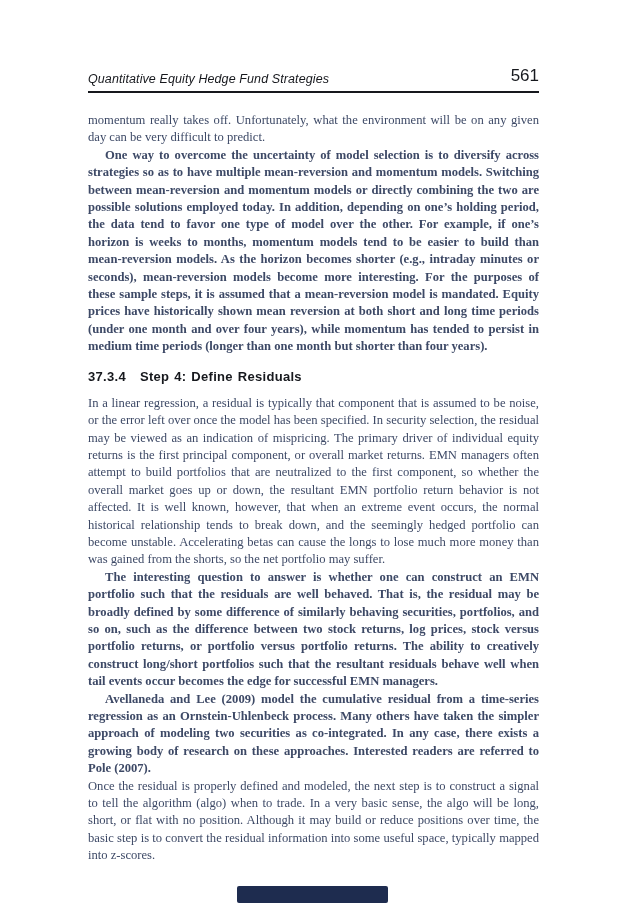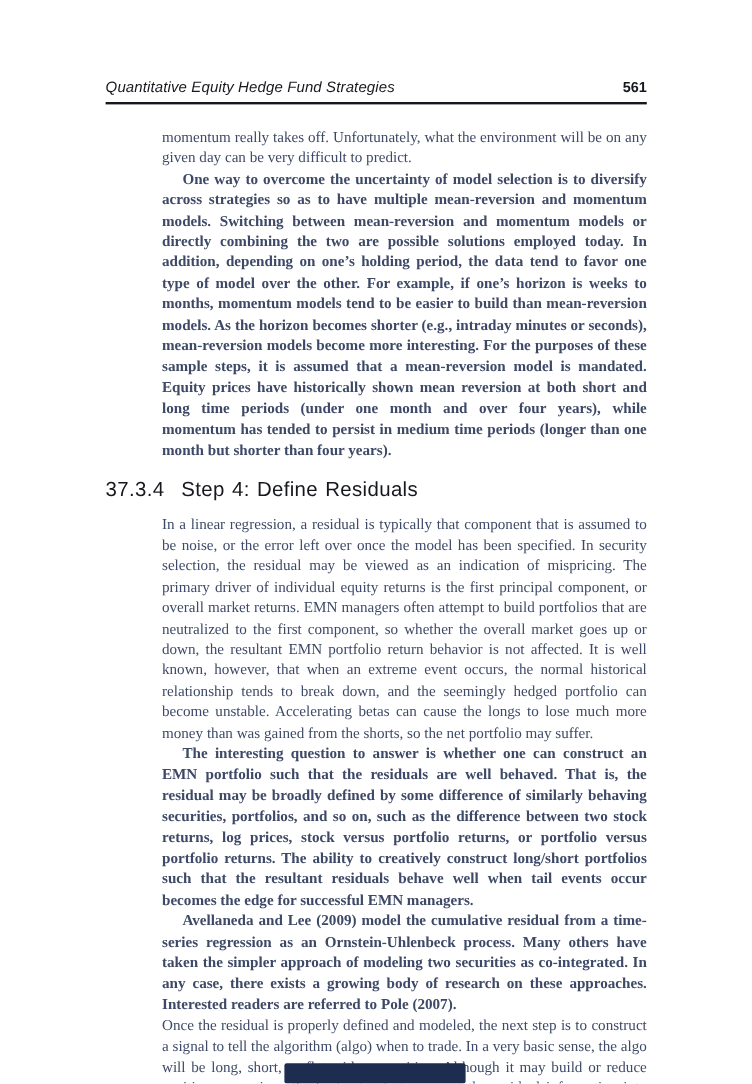--- a/index.html
+++ b/index.html
@@ -27,40 +27,39 @@
     padding-bottom: 5px;
     font-family: "Liberation Sans", sans-serif;
   }
   .running-title {
     font-style: italic;
     font-size: 12.5px;
     color: #16181d;
     letter-spacing: 0.1px;
   }
   .page-number {
-    font-weight: bold;
-    font-size: 12px;
+    font-weight: normal;
+    font-size: 17px;
     color: #16181d;
   }
   .body-text {
     margin-top: 19px;
     color: #3d4966;
   }
   .body-text p {
     font-size: 12.6px;
     line-height: 17.4px;
     text-align: justify;
     color: #3d4966;
-    margin-left: 47px;
   }
   .body-text p.indent { text-indent: 17px; font-weight: bold; }
   h2.section-heading {
     font-family: "Liberation Sans", sans-serif;
-    font-weight: normal;
-    font-size: 17px;
+    font-weight: bold;
+    font-size: 13px;
     letter-spacing: 0.3px;
     word-spacing: 1px;
     color: #16181d;
     margin-top: 13px;
     margin-bottom: 11px;
   }
   h2.section-heading .sec-num {
     display: inline-block;
     margin-right: 14px;
   }

